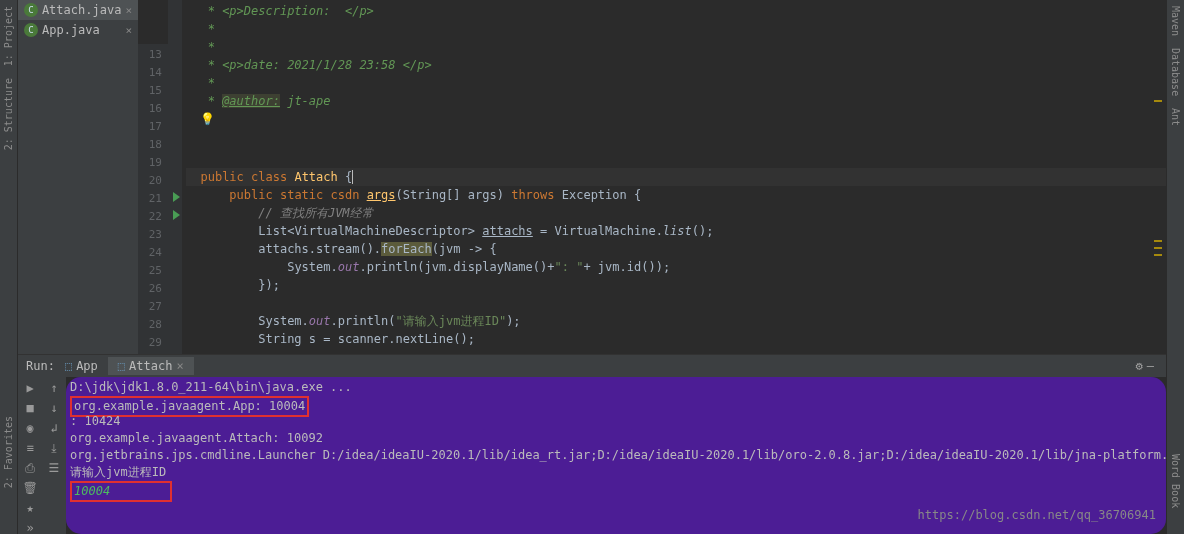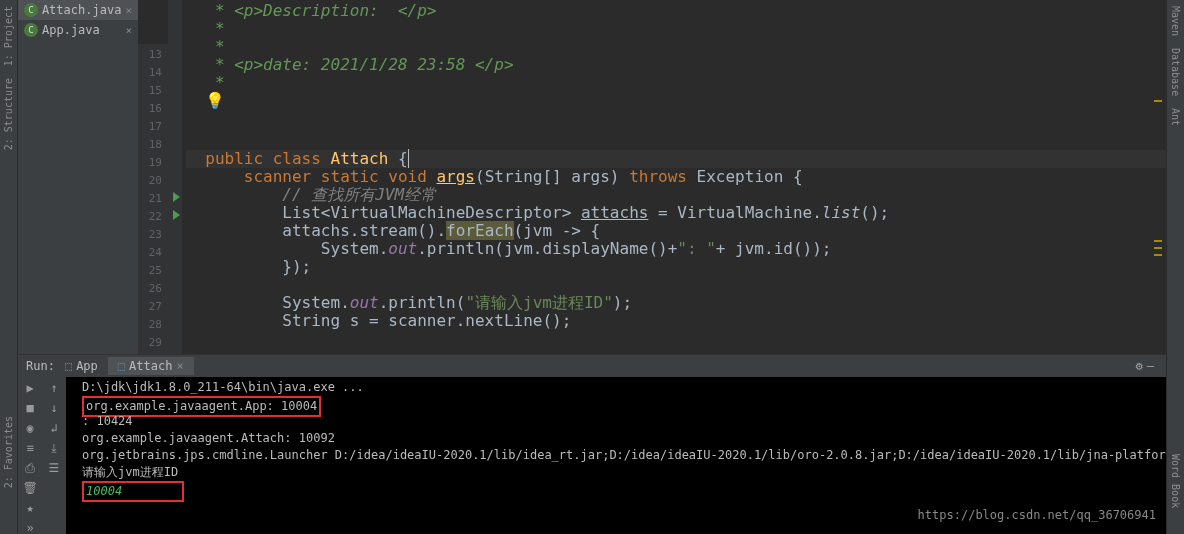--- a/index.html
+++ b/index.html
@@ -20,21 +20,21 @@
 .filetab.active { background:#4e5254; }
 .filetab .jicon { width:14px; height:14px; border-radius:7px; background:#4a7a3a; display:flex; align-items:center; justify-content:center; font-size:9px; color:#cde; }
 .filetab .close { margin-left:auto; color:#888; font-size:11px; }
 
 
 .editor { position:absolute; left:138px; right:18px; top:0; height:354px; background:#2b2b2b; display:flex; }
 .gutter { width:30px; background:#313335; text-align:right; color:#606366; font-size:11px; padding-top:2px; flex-shrink:0;margin-top:44px; }
 .gutter .ln { height:18px; line-height:18px; padding-right:6px; position:relative; }
 .gutter .run-arrow { position:absolute; right:-12px; top:2px; width:0; height:0; border-top:5px solid transparent; border-bottom:5px solid transparent; border-left:7px solid #499c54; }
 .rungutter { width:14px; background:#313335; flex-shrink:0; }
-.code { flex:1; font-size:16px; line-height:18px; padding-top:2px; overflow:hidden; padding-left:4px; }
+.code { flex:1; font-size:12px; line-height:18px; padding-top:2px; overflow:hidden; padding-left:4px; }
 .code .cline { height:18px; white-space:pre; }
 .kw { color:#cc7832; }
 .cls2 { color:#ffc66d; }
 .mth { color:#ffc66d; }
 .str { color:#6a8759; }
 .cmt { color:#808080; font-style:italic; }
 .cmttag { color:#629755; font-style:italic; }
 .cmttag-u { color:#629755; font-style:italic; text-decoration:underline; background:#3d4032; }
 .id2 { color:#9876aa; }
 .hlbox { background:#5b5b3b;text-align:center; }
@@ -46,21 +46,21 @@
 .runpanel { position:absolute; left:18px; right:18px; top:354px; bottom:0; background:#2b2b2b; border-top:1px solid #323232; }
 .runheader { height:22px; background:#3c3f41; display:flex; align-items:center; padding:0 8px; font-size:12px; color:#bbb; }
 .runheader .rtab { padding:2px 10px; display:flex; align-items:center; gap:4px; cursor:pointer; }
 .runheader .rtab.active { background:#4e5254; }
 .runheader .rgear { margin-left:auto; color:#a0a0a0; cursor:pointer; }
 .runheader .rmin { color:#a0a0a0; cursor:pointer; padding:0 4px; }
 .runbody { display:flex; height:calc(100% - 22px); }
 .runtools1 { width:24px; background:#3c3f41; display:flex; flex-direction:column; align-items:center; padding-top:4px; gap:6px; }
 .runtools2 { width:24px; background:#3c3f41; display:flex; flex-direction:column; align-items:center; padding-top:4px; gap:6px; }
 .runtools1 span, .runtools2 span { color:#9a9a9a; font-size:12px; cursor:pointer; }
-.console { flex:1; background:#000000; font-size:12px; line-height:17px; padding:2px 16px; color:#bbbbbb; overflow:hidden; position:relative; }
+.console { flex:1; background:#4c1d95; font-size:12px; line-height:17px; padding:2px 4px; color:#bbbbbb; overflow:hidden; position:relative;border-radius:15px; }
 .console .cl { white-space:pre; height:17px; }
 .redbox { border:2px solid #e03030; display:inline-block; padding:0 2px; }
 .grn { color:#4dbb5f; }
 .watermark { position:absolute; right:10px; bottom:10px; color:#888; font-size:12px; }
 
 .play-green { color:#499c54; }
 .kill-red { color:#c75450; }
 .camera { color:#9a9a9a; }
 .printer { color:#9a9a9a; }
 .trash { color:#9a9a9a; }
@@ -122,23 +122,24 @@
     <div class="ln">31</div>
     <div class="ln">32</div>
   </div>
   <div class="rungutter"></div>
   <div class="code">
     <div class="cline"><span class="cmttag">  </span><span class="cmttag"> * &lt;p&gt;Description:  &lt;/p&gt;</span></div>
     <div class="cline"><span class="cmttag">  </span><span class="cmttag"> *</span></div>
     <div class="cline"><span class="cmttag">  </span><span class="cmttag"> *</span></div>
     <div class="cline"><span class="cmttag">  </span><span class="cmttag"> * &lt;p&gt;date: 2021/1/28 23:58 &lt;/p&gt;</span></div>
     <div class="cline"><span class="cmttag">  </span><span class="cmttag"> *</span></div>
+    <div class="cline"><span class="cmttag">  </span><span class="cmttag"> * </span><span class="cmttag-u">@author:</span><span class="cmttag"> jt-ape</span></div>
     <div class="cline"><span class="bulb">  💡</span></div>
     <div class="cline" style="background:#323232;margin-top:40px;">  <span class="kw">public</span> <span class="kw">class</span> <span class="cls2">Attach</span><span> {</span><span class="caret"></span></div>
-    <div class="cline">      <span class="kw">scanner static void</span> <span class="mth" style="text-decoration:underline">args</span><span>(String[] args)</span> <span class="kw">throws</span> <span>Exception {</span></div>
+    <div class="cline">      <span class="kw">public static csdn</span> <span class="mth" style="text-decoration:underline">args</span><span>(String[] args)</span> <span class="kw">throws</span> <span>Exception {</span></div>
     <div class="cline">          <span class="cmt">// 查找所有JVM经常</span></div>
     <div class="cline">          <span>List&lt;</span><span>VirtualMachineDescriptor</span><span>&gt;</span> <span style="text-decoration:underline">attachs</span><span> = VirtualMachine.</span><span style="font-style:italic">list</span><span>();</span></div>
     <div class="cline">          <span>attachs.</span><span>stream</span><span>().</span><span class="hlbox">forEach</span><span>(jvm -&gt; {</span></div>
     <div class="cline">              <span>System.</span><span class="id2" style="font-style:italic">out</span><span>.println(jvm.displayName()+</span><span class="str">": "</span><span>+ jvm.id());</span></div>
     <div class="cline">          <span>});</span></div>
     <div class="cline"></div>
     <div class="cline">          <span>System.</span><span class="id2" style="font-style:italic">out</span><span>.println(</span><span class="str">"请输入jvm进程ID"</span><span>);</span></div>
     <div class="cline">          <span>String s = scanner.nextLine();</span></div>
     <div class="cline"></div>
   </div>

